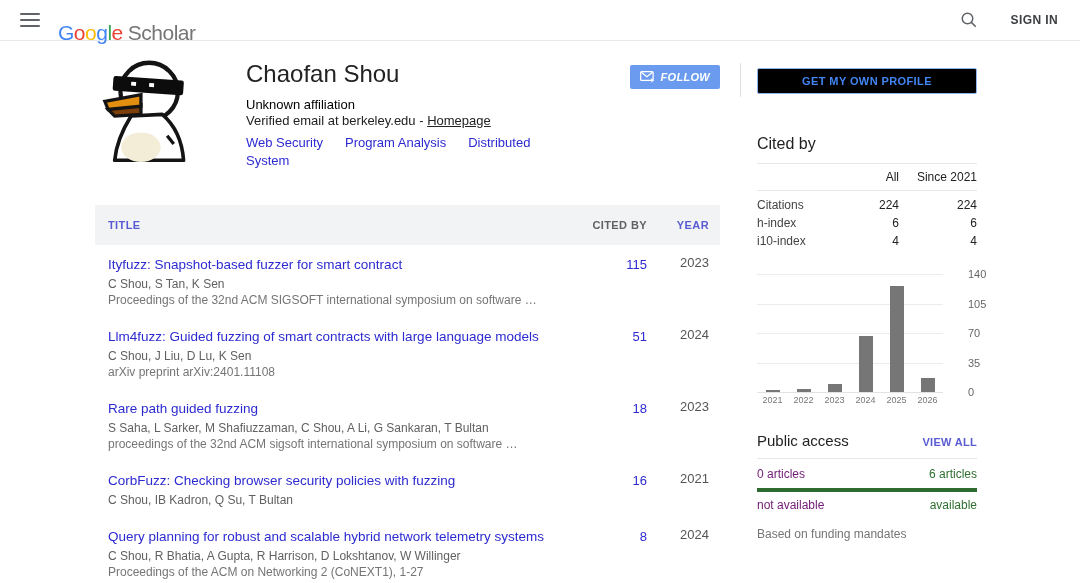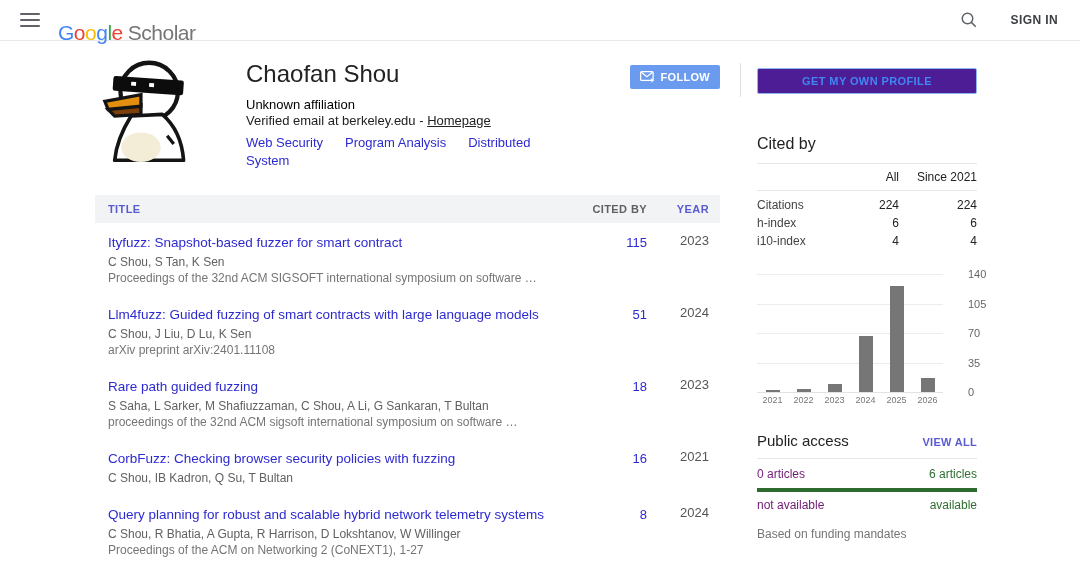--- a/index.html
+++ b/index.html
@@ -29,39 +29,39 @@
   .profile { display:flex;gap:32px; }
   .avatar { width:105px; height:105px; flex:0 0 105px; }
   .pinfo { margin-left:14px; flex:1; padding-top:3px; }
   .pname { font-size:24px; font-weight:400; color:#222; margin-bottom:9px; }
   .paff  { font-size:13px; color:#000000; margin-bottom:1px; }
   .pver  { font-size:13px; color:#222; margin-bottom:5px; }
   .pver a { color:#222; text-decoration:underline; }
   .interests a { font-size:13px; color:#2d2ad0; margin-right:22px; }
   .follow-btn { align-self:flex-start; margin-top:8px; display:flex; align-items:center; gap:6px;
     background:#6b9bee; border:none; border-radius:2px; color:#fff; font-size:11px; font-weight:bold;
-    letter-spacing:0.3px; padding:6px 10px; cursor:pointer; font-family:inherit; }
-
-  
-  .pub-header { margin-top:26px; background:#f1f3f4; height:28px; display:flex; align-items:center;
+    letter-spacing:0.3px; padding:6px 10px; cursor:pointer; font-family:inherit;font-style:italic; }
+
+  
+  .pub-header { margin-top:36px; background:#f1f3f4; height:40px; display:flex; align-items:center;
     padding:0 11px 0 13px; font-size:11px; letter-spacing:0.4px; font-weight:bold; }
   .pub-header .h-title { flex:1; color:#5a5bd2; cursor:pointer; }
   .pub-header .h-cited { width:70px; text-align:right; color:#616161; cursor:pointer; }
   .pub-header .h-year  { width:62px; text-align:right; color:#5a5bd2; cursor:pointer; }
   .pub-row { display:flex; align-items:flex-start; padding:10px 11px 9px 13px; }
   .pub-main { flex:1; padding-right:16px; }
   .pub-title { display:inline-block; font-size:13.5px; color:#2d2ad0; line-height:17px; margin-bottom:3px; }
   .pub-authors { font-size:12px; color:#616161; line-height:16px; }
   .pub-venue   { font-size:12px; color:#757575; line-height:16px; }
   .pub-cited { width:70px; text-align:right; }
   .pub-cited a { font-size:13px; color:#2d2ad0; }
   .pub-year { width:62px; text-align:right; font-size:13px; color:#555; }
 
   
-  .get-profile { width:100%; margin-top:11px; background:#4c1d95; border:1px solid #8fb4f2; border-radius:2px;
+  .get-profile { width:100%; margin-top:11px; background:#000000; border:1px solid #8fb4f2; border-radius:2px;
     color:#4285f4; font-size:11px; font-weight:bold; letter-spacing:0.4px; padding:6px 0; cursor:pointer;
     font-family:inherit; }
   .cited-title { margin-top:41px; font-size:16px; color:#222; padding-bottom:10px; }
   .cb-cols { display:flex; border-top:1px solid #e6e6e6; border-bottom:1px solid #e6e6e6;
     padding:6px 0; font-size:12px; color:#222; }
   .cb-cols .c-lab { flex:1; }
   .cb-cols .c-all { width:60px; text-align:right; }
   .cb-cols .c-since { width:78px; text-align:right; }
   .cb-row { display:flex; padding:2px 0; font-size:12px; }
   .cb-row:first-child { padding-top:7px; }

